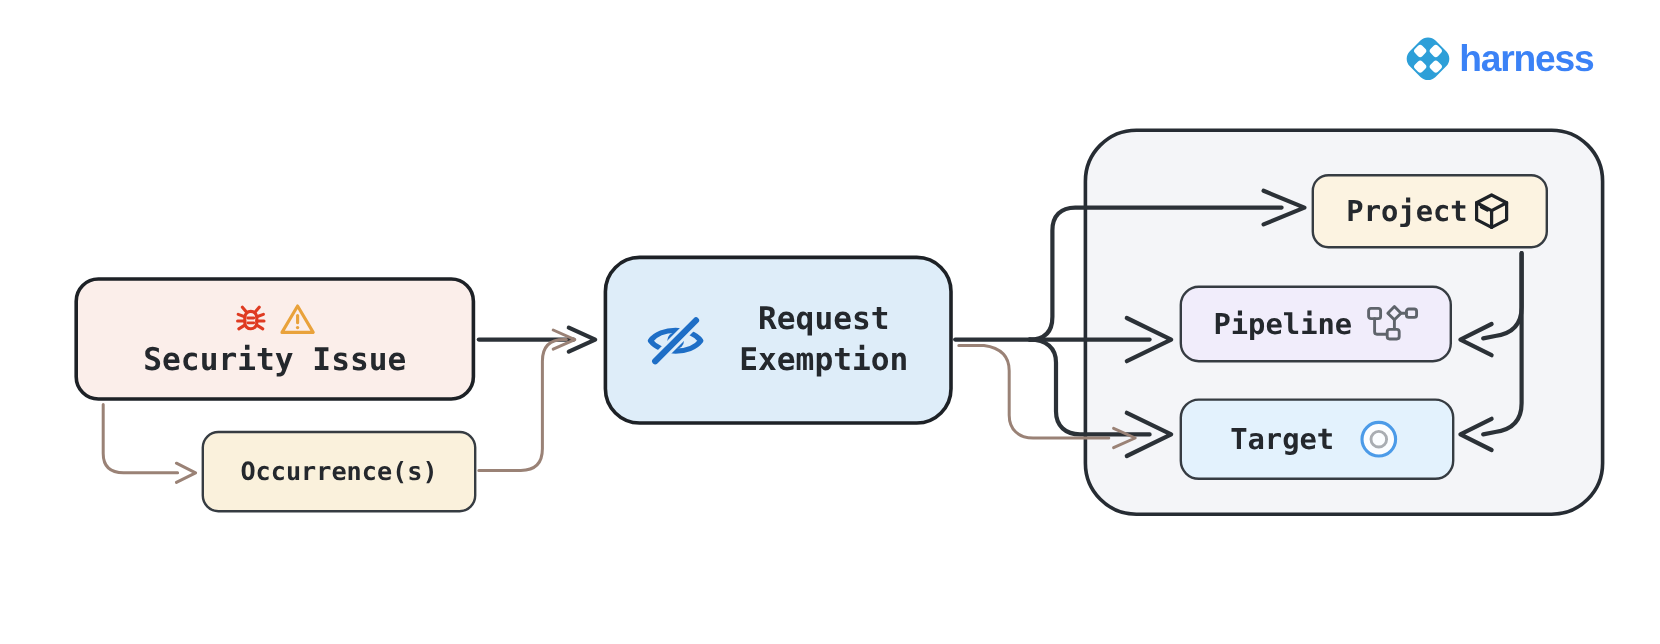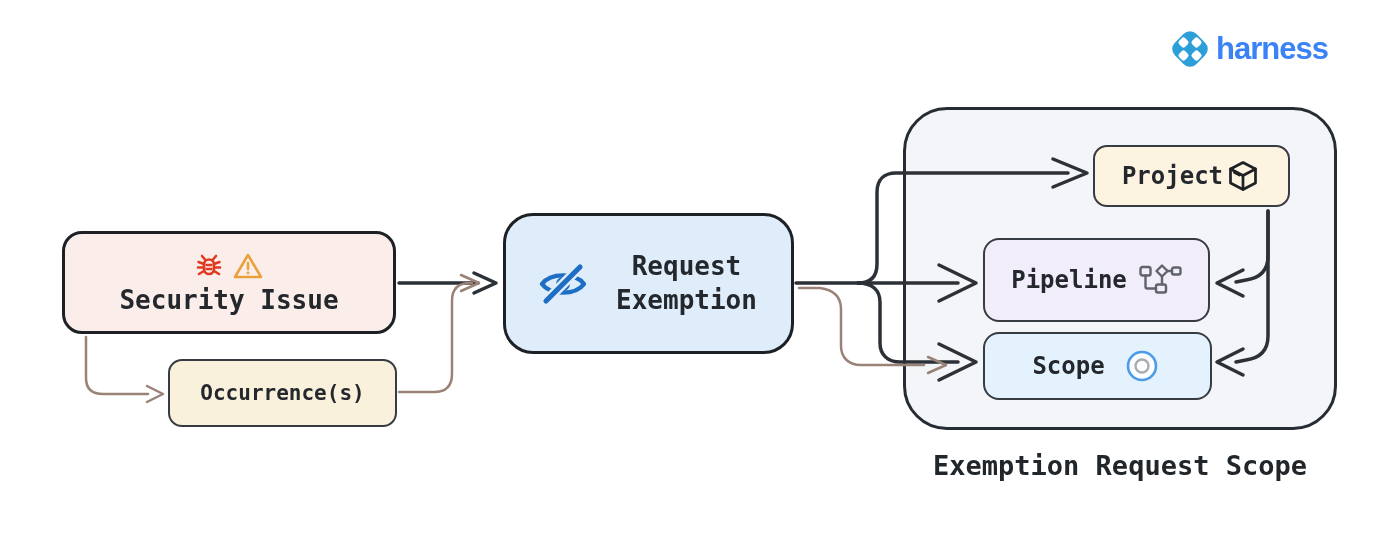--- a/index.html
+++ b/index.html
@@ -23,21 +23,21 @@
   .occurrences{left:168px;top:359px;width:229px;height:68px;background:#faf1dc;
                border:2.5px solid #363c42;border-radius:14px;}
   .occurrences .lbl{font-size:21px;}
   .request{left:503px;top:213px;width:291px;height:141px;background:#deedf9;
            border:3.5px solid #1d2126;border-radius:30px;gap:14px;padding-left:6px;}
   .request .lbl{font-size:26px;line-height:1.3;text-align:center;white-space:normal;width:164px;}
   
   .project{left:1093px;top:145px;width:197px;height:62px;background:#fcf3e1;
            border:2.5px solid #363c42;border-radius:14px;gap:2px;}
   .project .lbl{font-size:24px;}
-  .pipeline{left:983px;top:238px;width:227px;height:84px;background:#f1edfb;
+  .pipeline{left:983px;top:238px;width:227px;height:64px;background:#f1edfb;
             border:2.5px solid #363c42;border-radius:16px;gap:11px;}
   .pipeline .lbl{font-size:24px;}
   .target{left:983px;top:332px;width:229px;height:68px;background:#e3f2fd;
           border:2.5px solid #363c42;border-radius:16px;gap:16px;}
   .target .lbl{font-size:24px;}
   
   .brand{position:absolute;left:1167px;top:26px;display:flex;align-items:center;gap:3px;z-index:3;}
   .brand .brand-name{font-family:"Liberation Sans",sans-serif;font-weight:800;
                      font-size:31px;letter-spacing:-1px;color:#3b82f6;}
   .icn{display:inline-flex;align-items:center;justify-content:center;}
@@ -134,30 +134,29 @@
         <rect x="34" y="4.5" width="8.5" height="7" rx="2"></rect>
         <path d="M7.5 12.5 V23.5 Q7.5 25.5 9.5 25.5 H17.5"></path>
         <path d="M24 13.5 V21"></path>
         <path d="M29.5 8 H34"></path>
         <rect x="18" y="21.5" width="10" height="8" rx="2"></rect>
       </svg>
     </span>
   </div>
 
   <div class="node target" style="background: rgb(227, 242, 253);">
-    <div class="lbl">Scope</div>
+    <div class="lbl">Target</div>
     <span class="icn">
       <svg width="42" height="42" viewBox="0 0 42 42">
         <circle cx="21" cy="21" r="14" fill="#fbfdff" stroke="#4c9be8" stroke-width="2.6"></circle>
         <circle cx="21" cy="21" r="6.5" fill="none" stroke="#a9adb2" stroke-width="2.4"></circle>
       </svg>
     </span>
   </div>
 
-  <div class="scope-label">Exemption Request Scope</div>
 
   <div class="brand">
     <span class="icn">
       <svg width="46" height="46" viewBox="0 0 44 44">
         <g transform="rotate(45 22 22)">
           <rect x="7.5" y="7.5" width="29" height="29" rx="8.5" fill="#2D9FD8"></rect>
           <rect x="17.9" y="9.1" width="8.2" height="8.2" rx="2.4" fill="#ffffff"></rect>
           <rect x="17.9" y="26.7" width="8.2" height="8.2" rx="2.4" fill="#ffffff"></rect>
           <rect x="9.1" y="17.9" width="8.2" height="8.2" rx="2.4" fill="#ffffff"></rect>
           <rect x="26.7" y="17.9" width="8.2" height="8.2" rx="2.4" fill="#ffffff"></rect>

